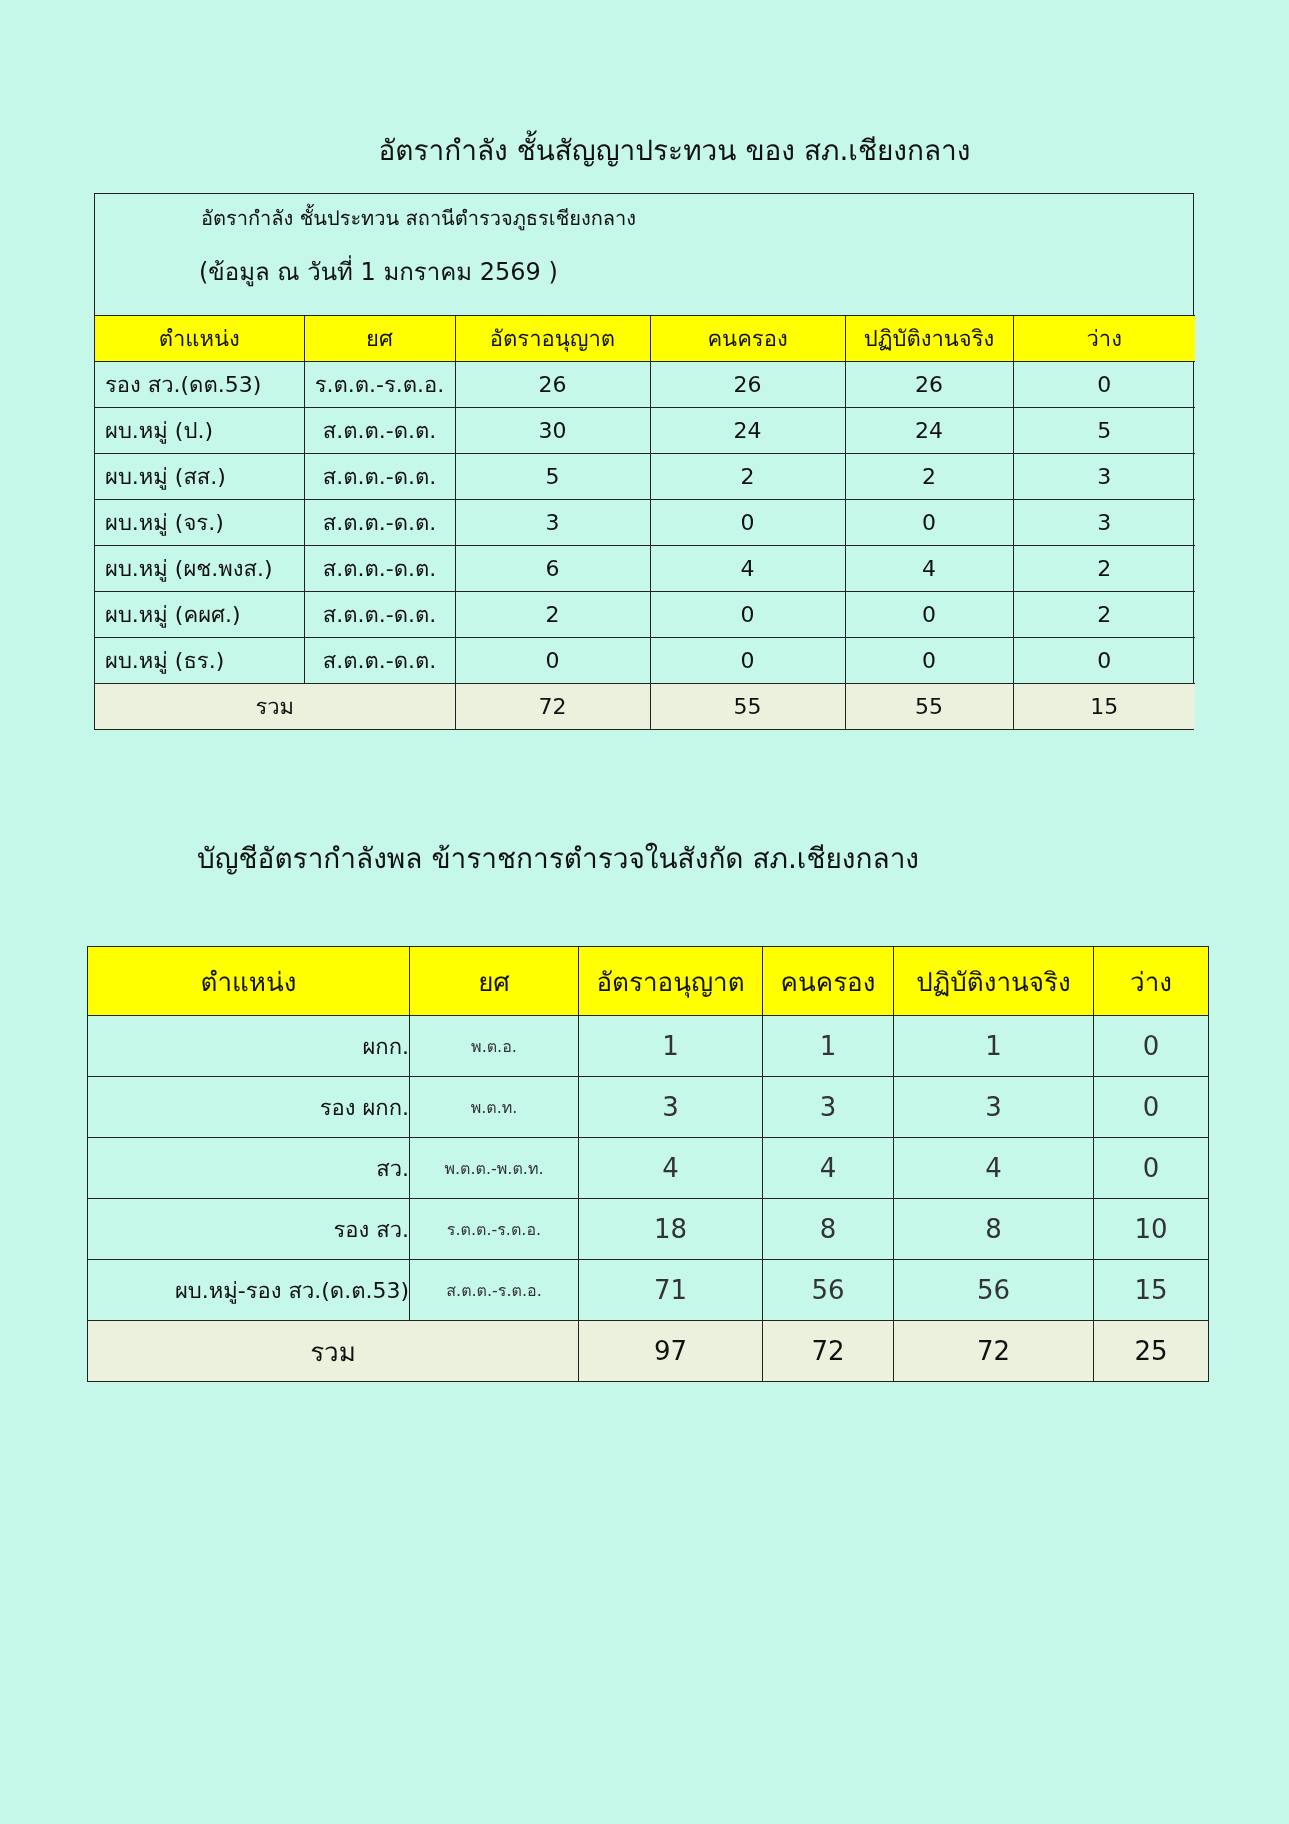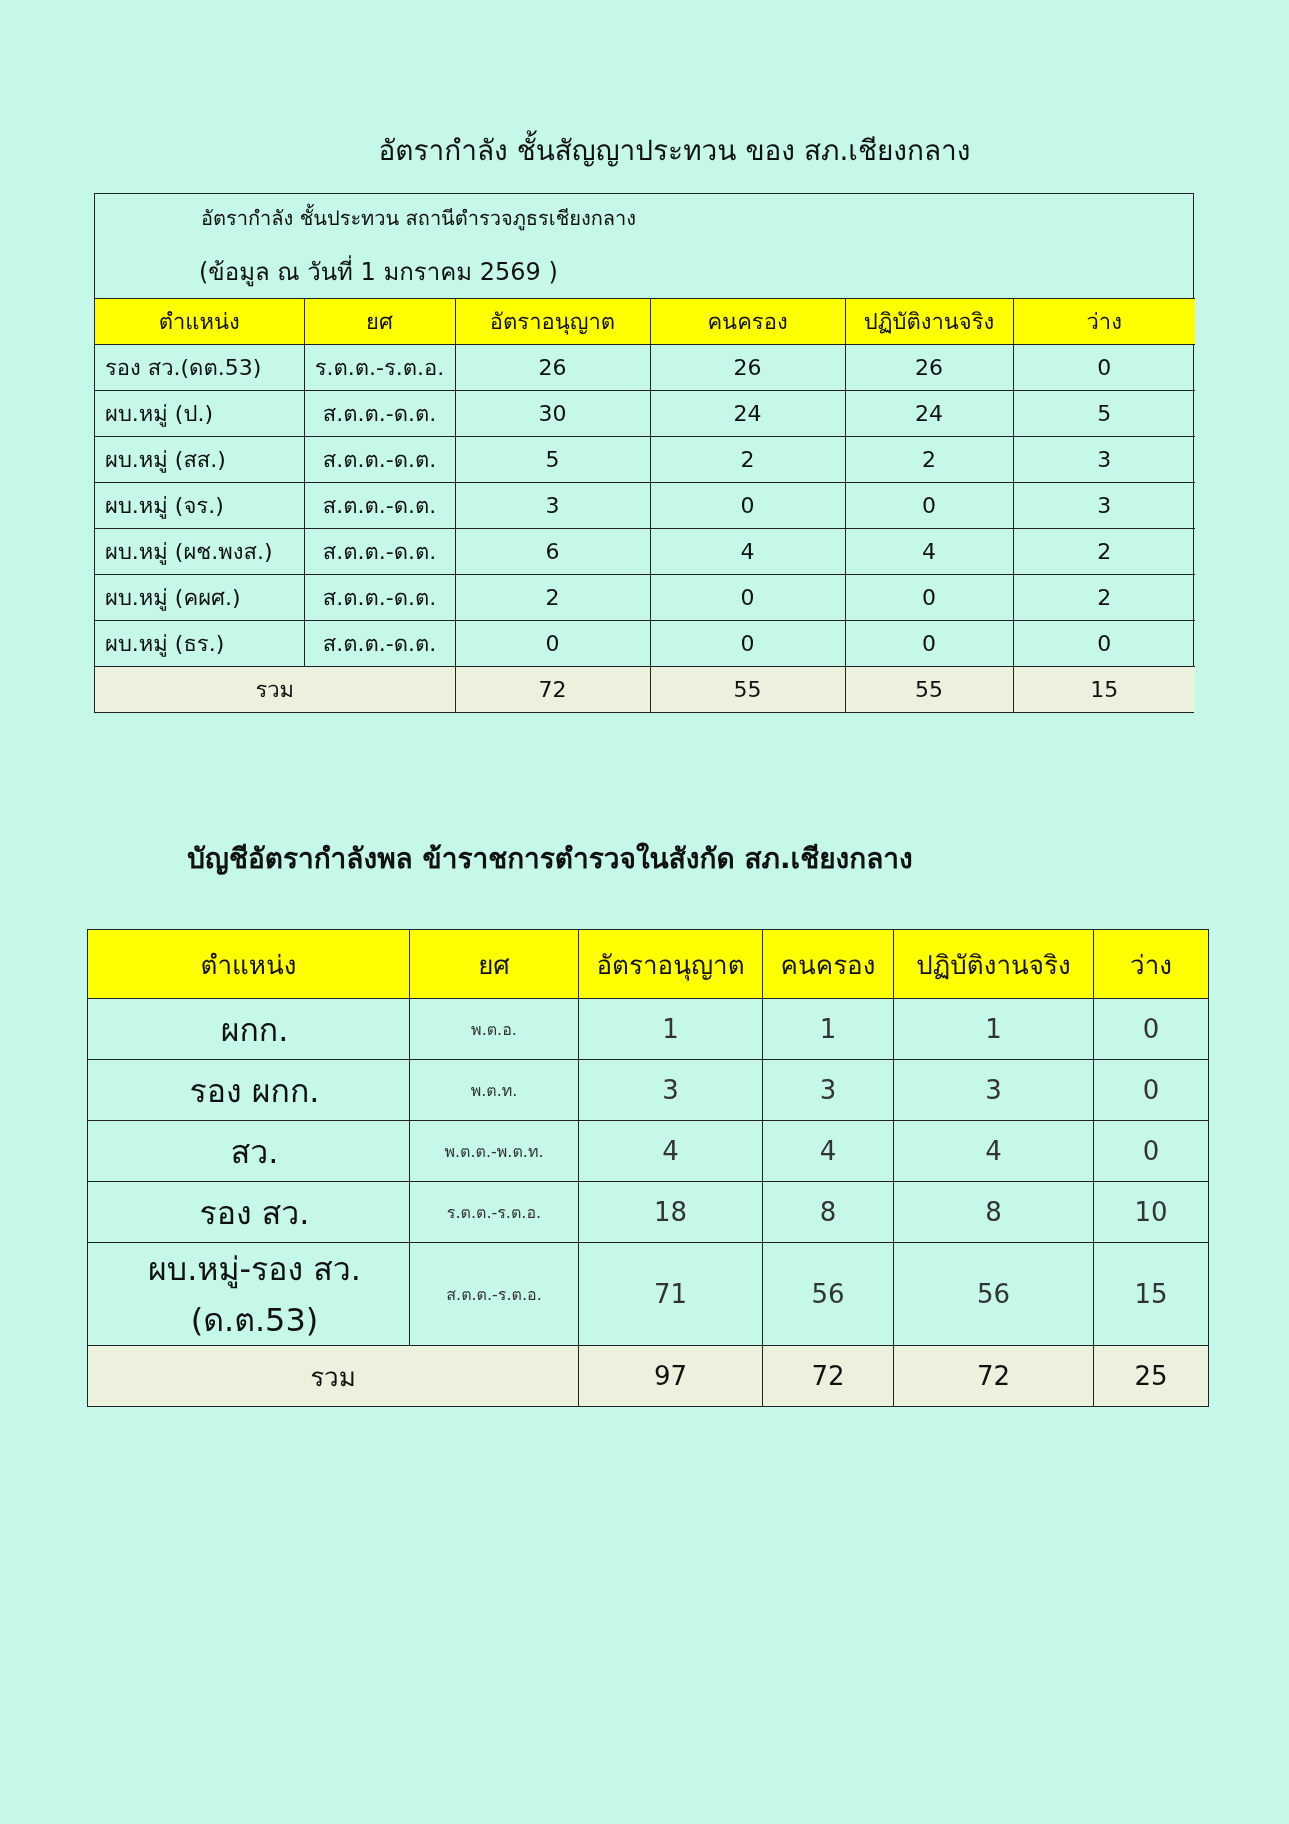--- a/index.html
+++ b/index.html
@@ -9,31 +9,31 @@
     position: relative;
     overflow: hidden;
     font-family: "DejaVu Sans", "Liberation Sans", sans-serif;
     color: #111;
   }
   .title {
     position: absolute; left: 0; width: 1289px;
     text-align: center; font-size: 28px; color: #111;
   }
   #title1 { top: 128px; left: 30px; width: 1289px; }
-  #title2 { top: 836px; left: 8px; width: 1084px; font-weight: bold; }
+  #title2 { top: 836px; left: 16px; width: 1084px; }
 
   
   .t1 {
     position: absolute; left: 94px; top: 193px; width: 1100px;
     border: 1.5px solid #222; box-sizing: border-box;
   }
   .t1-head { height: 104px; position: relative; }
   .t1-sub1 { position: absolute; left: 106px; top: 8px; font-size: 20px; }
   .t1-sub2 { position: absolute; left: 104px; top: 58px; font-size: 24px; text-align: right; }
-  table { border-collapse: collapse; }
+  table { border-collapse: collapse; margin-top: 17px; }
   .t1 table { width: 100%; table-layout: fixed; }
   .t1 td, .t1 th {
     border: 1.5px solid #222; height: 45px; font-size: 22px;
     text-align: center; font-weight: normal; padding: 0;
   }
   .t1 tr > *:first-child { border-left: none; }
   .t1 tr > *:last-child { border-right: none; }
   .t1 tr:last-child > * { border-bottom: none; }
   .t1 th { background: #ffff00; }
   .t1 td.pos { text-align: left; padding-left: 10px; }
@@ -42,21 +42,21 @@
   
   .t2 {
     position: absolute; left: 87px; top: 929px; width: 1121px;
   }
   .t2 table { width: 100%; table-layout: fixed; border: 1.5px solid #222; }
   .t2 td, .t2 th {
     border: 1.5px solid #222; height: 60px; font-size: 26px;
     text-align: center; font-weight: normal; padding: 0;
   }
   .t2 th { background: #ffff00; height: 68px; border-top: none; }
-  .t2 td.pos { text-align: center; padding-left: 12px; font-size: 32px; }
+  .t2 td.pos { text-align: right; padding-left: 12px; font-size: 22px; }
   .t2 td.rank { color: #333; font-size: 16px; }
   .t2 td.num { color: #333; }
   .t2 tr.total td { background: #ebf1dd; color: #111; }
 </style>
 </head>
 <body>
 
 <div class="title" id="title1">อัตรากำลัง ชั้นสัญญาประทวน ของ สภ.เชียงกลาง</div>
 
 <div class="t1">

